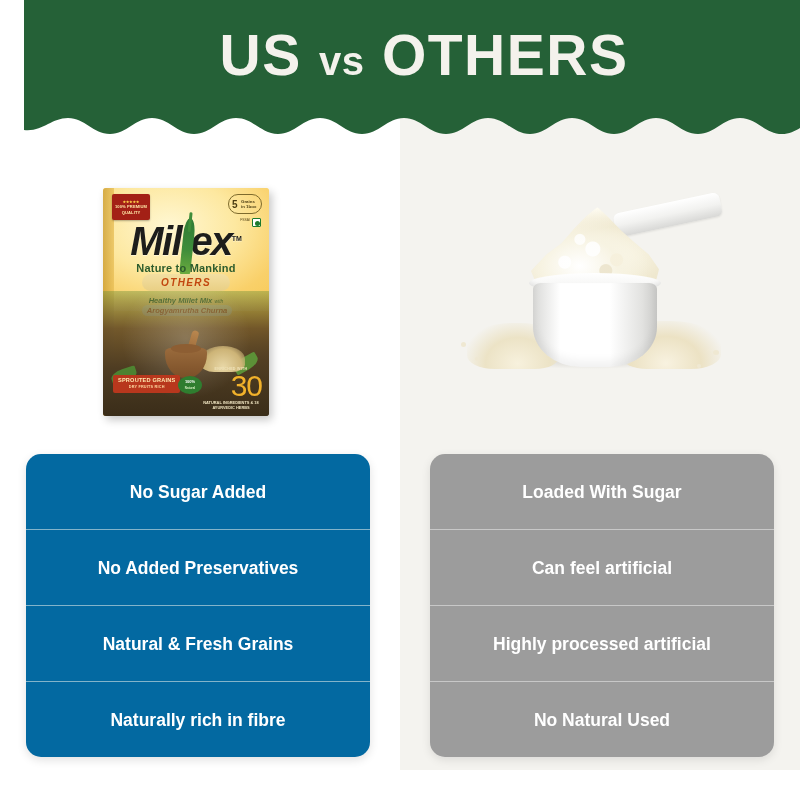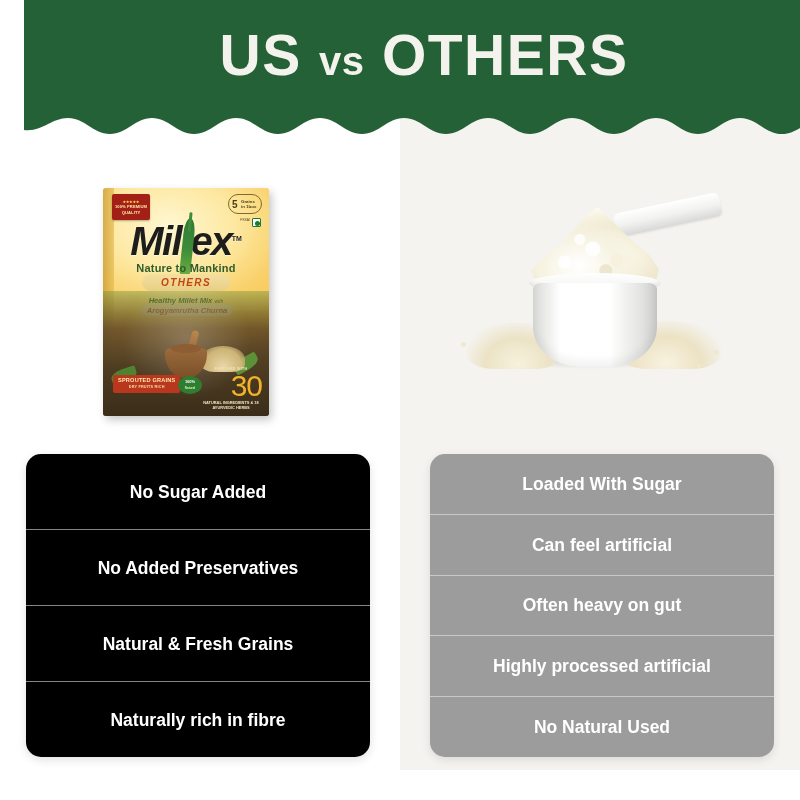--- a/index.html
+++ b/index.html
@@ -304,21 +304,21 @@
   
   .panel {
     position: absolute;
     top: 454px;
     width: 344px; height: 303px;
     border-radius: 15px;
     overflow: hidden;
     display: flex;
     flex-direction: column;
   }
-  .panel-us    { left: 26px;  background: #000000; box-shadow: 0 3px 10px rgba(0,0,0,.12); }
+  .panel-us    { left: 26px;  background: #0369a1; box-shadow: 0 3px 10px rgba(0,0,0,.12); }
   .panel-other { left: 430px; background: #9c9c9c; box-shadow: 0 3px 10px rgba(0,0,0,.10); }
 
   .row {
     flex: 1 1 0;
     display: flex;
     align-items: center;
     justify-content: center;
     color: #ffffff;
     font-size: 17.5px;
     font-weight: bold;
@@ -443,18 +443,17 @@
   <div class="panel panel-us">
     <div class="row">No Sugar Added</div>
     <div class="row">No Added Preservatives</div>
     <div class="row">Natural &amp; Fresh Grains</div>
     <div class="row">Naturally rich in fibre</div>
   </div>
 
   <div class="panel panel-other">
     <div class="row">Loaded With Sugar</div>
     <div class="row">Can feel artificial</div>
-    <div class="row">Often heavy on gut</div>
     <div class="row">Highly processed artificial</div>
     <div class="row">No Natural Used</div>
   </div>
 
 </div>
 
 </body></html>

